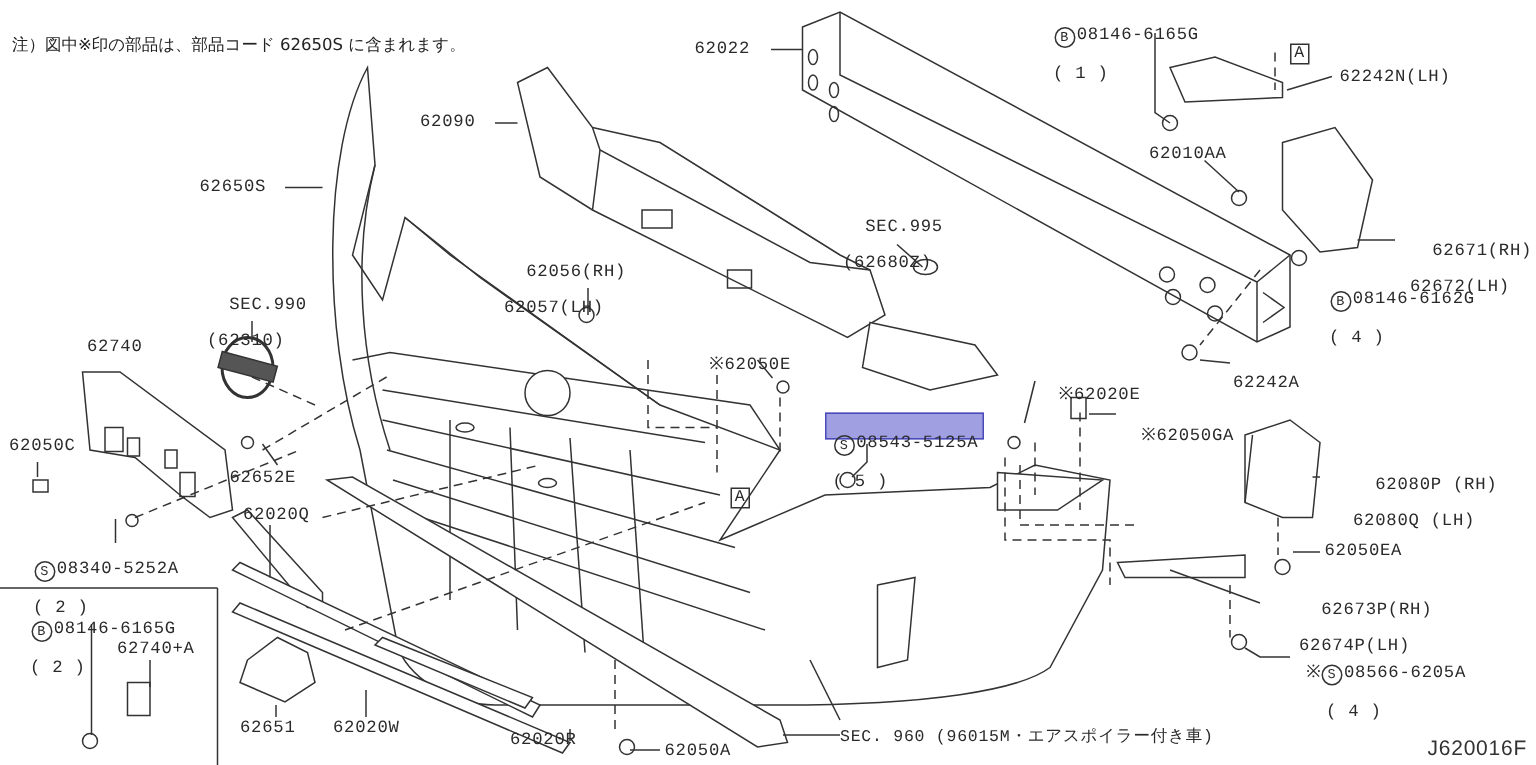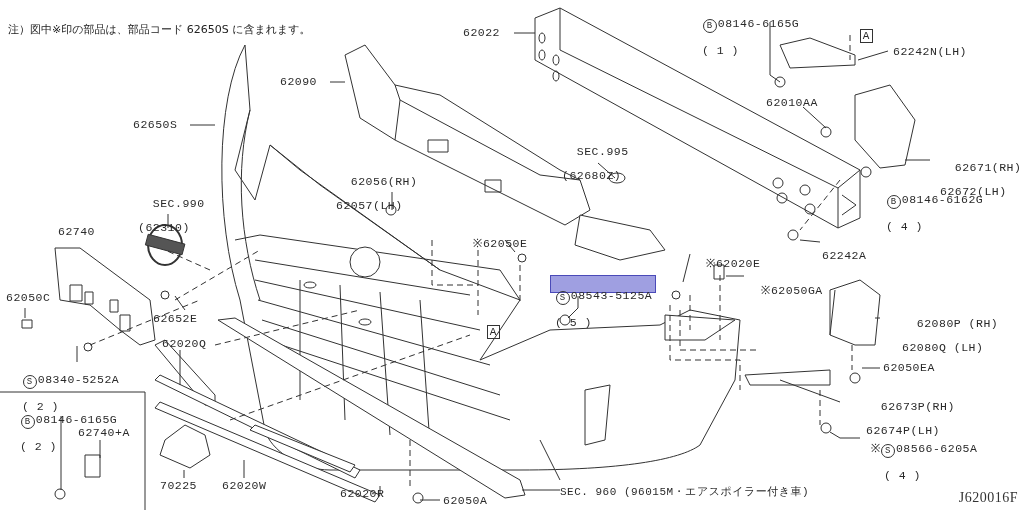--- a/index.html
+++ b/index.html
@@ -3,21 +3,21 @@
 <meta charset="utf-8">
 <style>
   html, body { margin: 0; padding: 0; background: #ffffff; }
   body { width: 1024px; height: 510px; position: relative; overflow: hidden;
          font-family: "DejaVu Sans", sans-serif; color: #222; }
   #canvas { position: absolute; left: 0; top: 0; width: 1024px; height: 510px; }
   .lbl { position: absolute; font-family: Liberation Mono, monospace; font-size: 11.5px;
          letter-spacing: 0.5px; color: #2a2a2a; line-height: 12px; white-space: pre; }
   .lbl .qty { display: block; margin-left: 14px; }
   .note { position: absolute; left: 8px; top: 22px; font-size: 11px; color: #222; white-space: pre; }
-  .code { position: absolute; right: 6px; bottom: 4px; font-family: Liberation Serif, serif;
+  .code { position: absolute; right: 6px; bottom: 4px; font-family: Liberation Sans, sans-serif;
           font-size: 14px; color: #333; letter-spacing: 0.5px; }
   .sym { display: inline-block; width: 12px; height: 12px; border: 1px solid #333; border-radius: 50%;
          font-size: 9px; line-height: 12px; text-align: center; margin-right: 1px; vertical-align: -1px; }
   .box { display: inline-block; border: 1px solid #333; padding: 0 2px; font-size: 11px; line-height: 12px; }
   .highlight { position: absolute; left: 550px; top: 275px; width: 104px; height: 16px;
                background: rgba(80, 80, 200, 0.55); border: 1px solid #4a4ab8; }
   svg path, svg line, svg polyline, svg polygon, svg ellipse, svg rect, svg circle { vector-effect: non-scaling-stroke; }
 </style>
 </head>
 <body>
@@ -276,19 +276,19 @@
   <span class="qty">( 2 )</span>
 </div>
 
 <div class="lbl" style="left:78px;top:427px">62740+A</div>
 
 <div class="lbl" style="left:856px;top:431px">
   <span>※</span><span class="sym">S</span><span>08566-6205A</span>
   <span class="qty" style="margin-left:28px">( 4 )</span>
 </div>
 
-<div class="lbl" style="left:160px;top:480px">70225</div>
+<div class="lbl" style="left:160px;top:480px">62651</div>
 <div class="lbl" style="left:222px;top:480px">62020W</div>
 <div class="lbl" style="left:340px;top:488px">62020R</div>
 <div class="lbl" style="left:443px;top:495px">62050A</div>
 <div class="lbl" style="left:560px;top:486px;font-size:11px">SEC. 960 (96015M・エアスポイラー付き車)</div>
 
 <div class="code">J620016F</div>
 
 </body></html>

